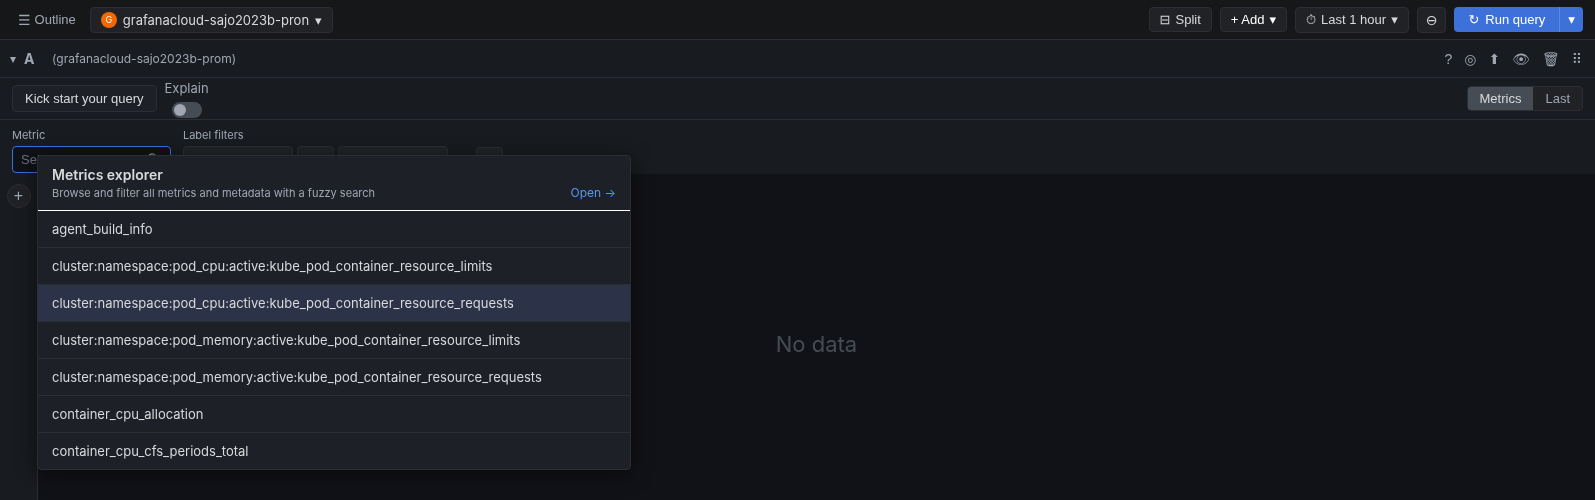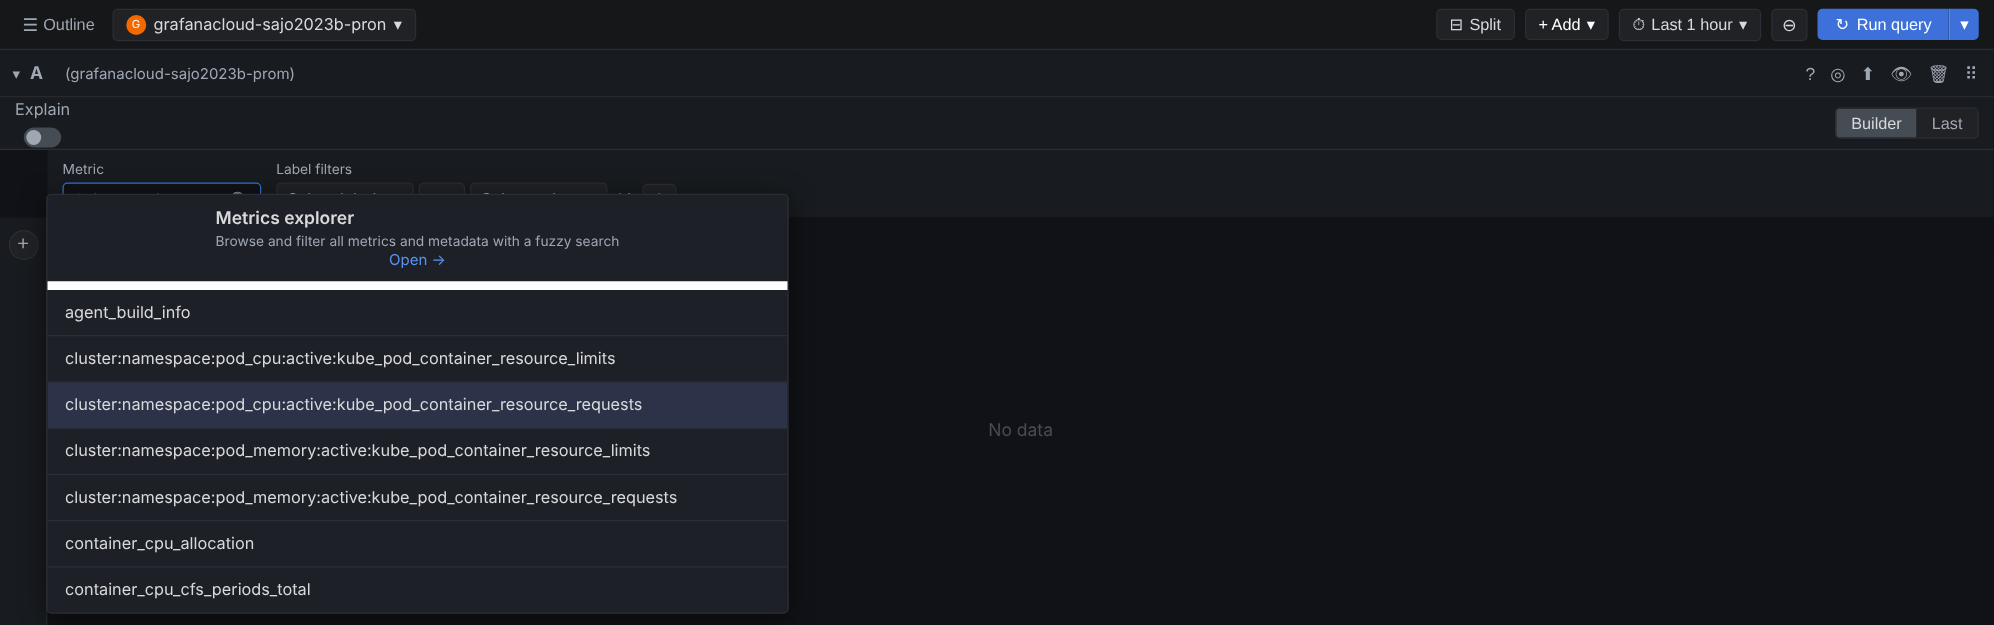--- a/index.html
+++ b/index.html
@@ -238,21 +238,20 @@
       color: #d8d9da;
     }
 
     
     .metric-label-row {
       display: flex;
       align-items: flex-start;
       gap: 12px;
       padding: 8px 12px 0;
       background: #181b1f;
-      margin-left: 38px;
     }
     .field-group {
       display: flex;
       flex-direction: column;
       gap: 4px;
     }
     .field-label {
       font-size: 11px;
       color: #9fa7b3;
       text-transform: none;
@@ -337,25 +336,24 @@
       top: 155px;
       width: 594px;
       background: #1e2028;
       border: 1px solid #2c2e35;
       border-radius: 4px;
       z-index: 100;
       box-shadow: 0 4px 20px rgba(0,0,0,0.5);
     }
     .dropdown-header {
       padding: 10px 14px;
-      border-bottom: 7px solid #ffffff;
-      display: flex;
-      align-items: center;
+      border-bottom: 1px solid #ffffff;
+      display: flex;
+      align-items: flex-end;
       justify-content: space-between;
-      flex-direction: column;
     }
     .dropdown-header-left {}
     .metrics-explorer-title {
       font-size: 14px;
       font-weight: 600;
       color: #d8d9da;
       margin-bottom: 3px;
     }
     .metrics-explorer-desc {
       font-size: 11px;
@@ -416,21 +414,21 @@
     }
     .chart-area {
       flex: 1;
       display: flex;
       align-items: center;
       justify-content: center;
       background: #111217;
     }
     .no-data-text {
       color: #464c54;
-      font-size: 14px;
+      font-size: 22px;
       font-weight: 400;
     }
 
     
     .dropdown-list::-webkit-scrollbar { width: 6px; }
     .dropdown-list::-webkit-scrollbar-track { background: #1e2028; }
     .dropdown-list::-webkit-scrollbar-thumb { background: #464c54; border-radius: 3px; }
   </style>
 </head>
 <body>
@@ -484,27 +482,30 @@
     <button class="icon-btn">?</button>
     <button class="icon-btn">◎</button>
     <button class="icon-btn">⬆</button>
     <button class="icon-btn">👁</button>
     <button class="icon-btn">🗑</button>
     <button class="icon-btn">⠿</button>
   </div>
 </div>
 
 <div style="display:flex; align-items:center; gap:8px; padding:8px 12px; background:#181b1f; border-bottom:1px solid #2c2e35; height:42px;">
+  <button class="kick-start-btn">
+    <span>Kick start your query</span>
+  </button>
   <div class="explain-toggle">
     <span>Explain</span>
     <div class="toggle-switch"></div>
   </div>
   <div class="builder-code-toggle" style="margin-left:auto;">
     <button class="bc-btn active">
-      <span>Builder</span>
+      <span>Metrics</span>
     </button>
     <button class="bc-btn">
       <span>Last</span>
     </button>
   </div>
 </div>
 
 <div class="metric-label-row">
   <div class="field-group">
     <span class="field-label">Metric</span>

